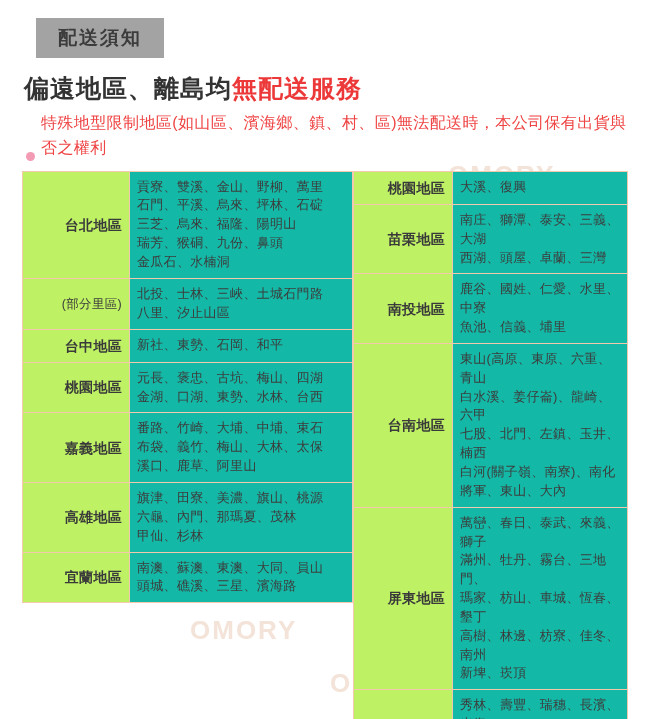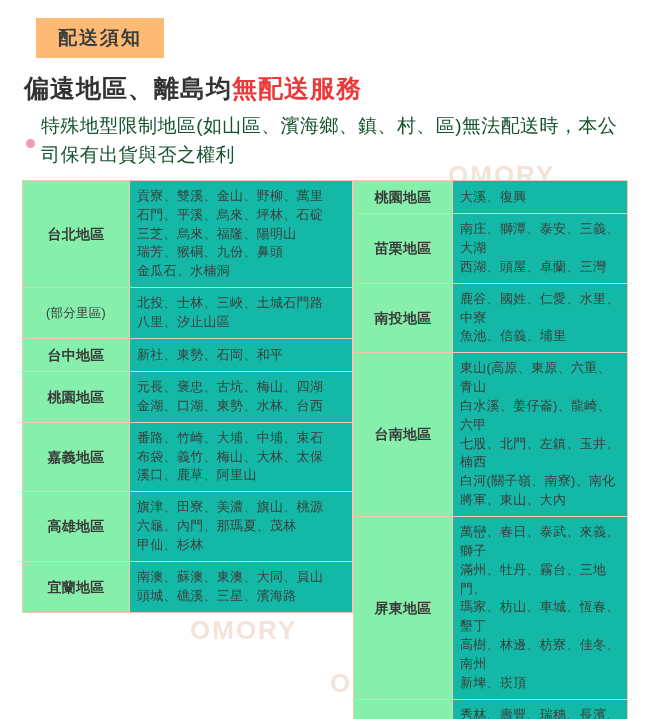--- a/index.html
+++ b/index.html
@@ -37,44 +37,44 @@
   .wm2 { left: 448px; top: 160px; }
   .wm3 { left: 500px; top: 400px; }
   .wm4 { left: 330px; top: 505px; }
   .wm5 { left: 190px; top: 615px; }
   .wm6 { left: 330px; top: 668px; }
 
   .content { position: relative; z-index: 1; }
 
   .title-tag {
     display: inline-block;
-    background: #fdba74;
+    background: #a3a3a3;
     color: #3c3c3c;
     font-size: 19px;
     font-weight: bold;
     letter-spacing: 2px;
     padding: 7px 22px 7px 22px;
     margin-left: 14px;
   }
   .headline {
     margin: 14px 0 6px 2px;
     font-size: 25px;
     font-weight: bold;
     letter-spacing: 1px;
     color: #333333;
   }
   .headline .hl-red { color: #ec3838; }
 
   .note {
     display: flex;
-    align-items: center;
+    align-items: flex-end;
     margin: 4px 0 10px 4px;
-    font-size: 19px;
+    font-size: 16px;
     line-height: 1.55;
-    color: #14532d;
+    color: #ef4444;
   }
   .bullet {
     width: 9px;
     height: 9px;
     border-radius: 50%;
     background: #f39ab4;
     margin-top: 7px;
     margin-right: 6px;
     flex: 0 0 auto;
   }
@@ -96,22 +96,22 @@
   td {
     border: 1px solid #f2c9ac;
     vertical-align: middle;
     font-size: 13px;
     line-height: 1.45;
     letter-spacing: 0.3px;
     color: #3c3c3c;
     padding: 6px 7px;
   }
   td.region {
-    background: #86efac;
-    text-align: center;
+    background: #bef264;
+    text-align: right;
     font-weight: bold;
     font-size: 14px;
     white-space: nowrap;
     width: 92px;
     color: #3a3a3a;
     margin-top: 20px;
   }
   td.region.small {
     font-size: 12.5px;
     font-weight: normal;

